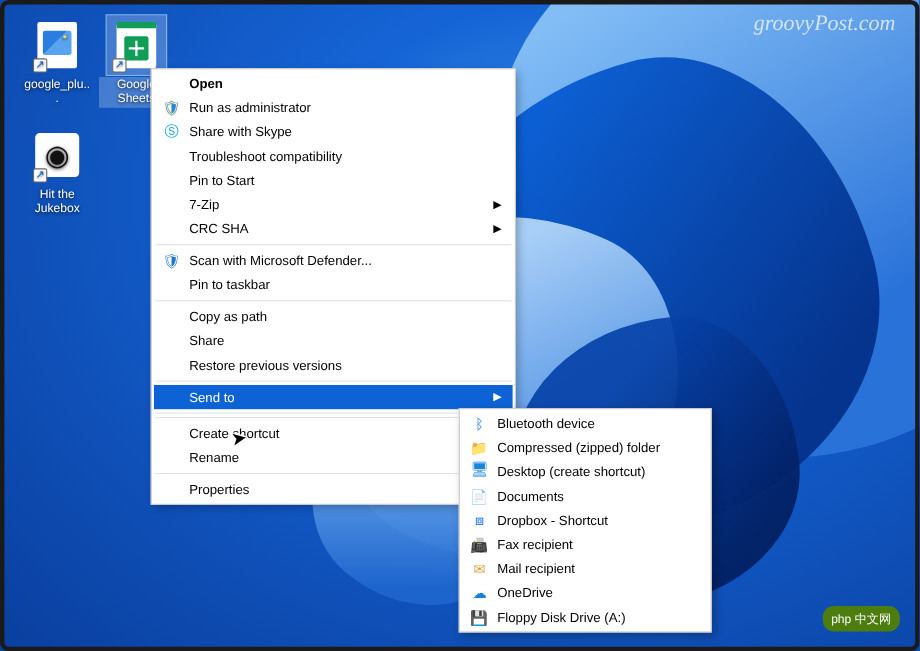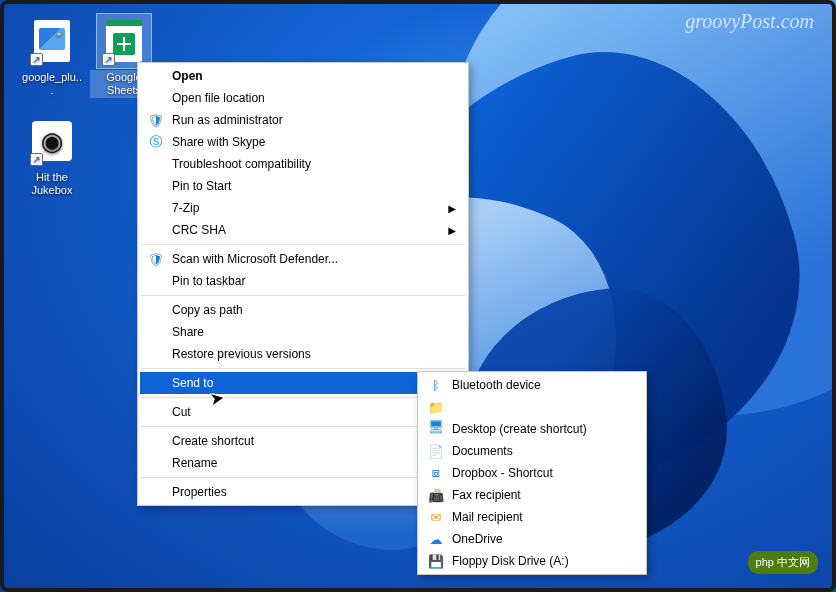--- a/index.html
+++ b/index.html
@@ -252,23 +252,20 @@
     </div>
     <span class="label">Hit the Jukebox</span>
   </div>
 </div>
 
 <div class="context-menu" id="main-menu" style="top:62px; left:137px; width:332px;">
     <div class="menu-item bold">
       <span>Open</span>
     </div>
     <div class="menu-item">
-      <span>Open file location</span>
-    </div>
-    <div class="menu-item">
       <span class="micon shield-icon">🛡</span>
       <span>Run as administrator</span>
     </div>
     <div class="menu-item">
       <span class="micon skype-icon">Ⓢ</span>
       <span>Share with Skype</span>
     </div>
     <div class="menu-item">
       <span>Troubleshoot compatibility</span>
     </div>
@@ -300,43 +297,41 @@
     </div>
     <div class="menu-item">
       <span>Restore previous versions</span>
     </div>
     <div class="menu-sep"></div>
     <div class="menu-item highlight">
       <span>Send to</span>
       <span class="arrow">▶</span>
     </div>
     <div class="menu-sep"></div>
-    <div class="menu-item">
-      <span>Cut</span>
-    </div>
     <div class="menu-sep"></div>
     <div class="menu-item">
       <span>Create shortcut</span>
     </div>
     <div class="menu-item">
       <span>Rename</span>
     </div>
     <div class="menu-sep"></div>
     <div class="menu-item">
       <span>Properties</span>
     </div>
   </div>
 
 <div class="context-menu" id="sub-menu" style="top:371px; left:417px; width:230px;">
     <div class="menu-item">
       <span class="micon chip blue">ᛒ</span>
       <span>Bluetooth device</span>
     </div>
     <div class="menu-item">
       <span class="micon chip folder">📁</span>
+      <span>Compressed (zipped) folder</span>
     </div>
     <div class="menu-item">
       <span class="micon chip desktop">🖥</span>
       <span>Desktop (create shortcut)</span>
     </div>
     <div class="menu-item">
       <span class="micon chip doc">📄</span>
       <span>Documents</span>
     </div>
     <div class="menu-item">

